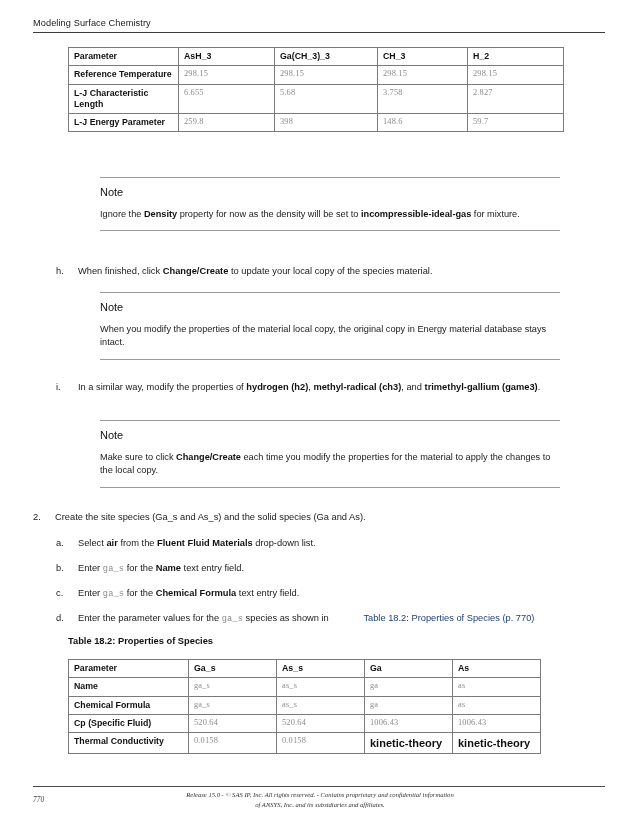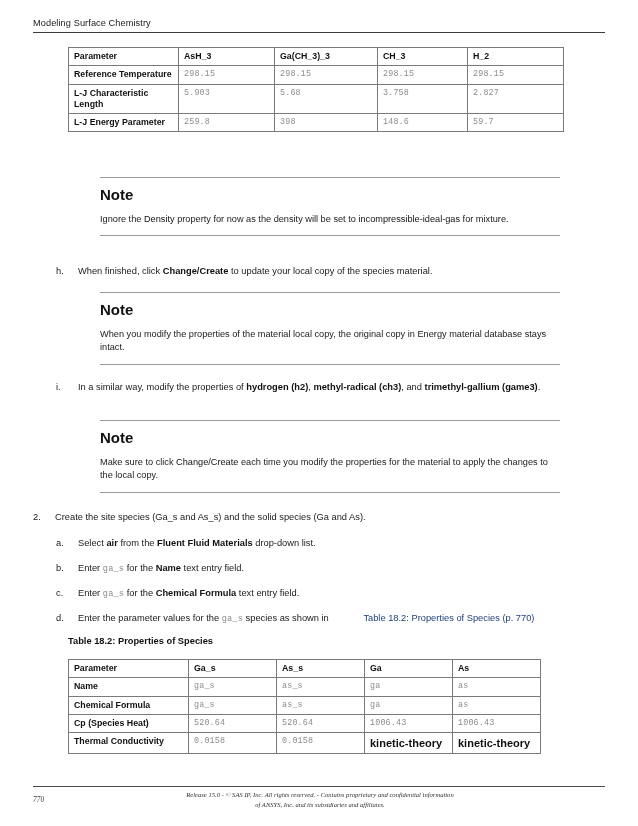--- a/index.html
+++ b/index.html
@@ -54,21 +54,21 @@
     padding: 3px 5px 3px 5px;
     line-height: 1.28;
   }
   .cell-head {
     font-weight: bold;
     color: #111111;
     font-family: "Liberation Sans", sans-serif;
     font-size: 8.8px;
   }
   .cell-mono {
-    font-family: Liberation Mono, monospace;
+    font-family: Liberation Serif, serif;
     color: #8c8c8c;
     font-size: 8.4px;
     letter-spacing: 0.02em;
   }
   .cell-bold {
     font-family: "Liberation Sans", sans-serif;
     font-weight: bold;
     color: #111111;
     font-size: 11px;
   }
@@ -104,31 +104,31 @@
   
   .note {
     position: absolute;
     width: 460px;
     left: 100px;
     border-top: 1px solid #9a9a9a;
     border-bottom: 1px solid #9a9a9a;
     padding: 8px 0 9px 0;
   }
   .note-title {
-    font-weight: bold;
-    font-size: 15px;
+    font-weight: normal;
+    font-size: 11px;
     color: #111111;
     margin-bottom: 10px;
   }
   .note-body {
     font-size: 9.2px;
     line-height: 1.45;
     color: #1a1a1a;
   }
-  .note-body b { font-weight: normal; color: #111; }
+  .note-body b { font-weight: bold; color: #111; }
 
   
   .list-item {
     position: absolute;
     font-size: 9.3px;
     line-height: 1.45;
     color: #1a1a1a;
   }
   .marker {
     position: absolute;
@@ -223,21 +223,21 @@
       </tr>
       <tr>
         <td class="cell-head">Reference Temperature</td>
         <td class="cell-mono">298.15</td>
         <td class="cell-mono">298.15</td>
         <td class="cell-mono">298.15</td>
         <td class="cell-mono">298.15</td>
       </tr>
       <tr>
         <td class="cell-head">L-J Characteristic Length</td>
-        <td class="cell-mono">5.903</td>
+        <td class="cell-mono">6.655</td>
         <td class="cell-mono">5.68</td>
         <td class="cell-mono">3.758</td>
         <td class="cell-mono">2.827</td>
       </tr>
       <tr>
         <td class="cell-head">L-J Energy Parameter</td>
         <td class="cell-mono">259.8</td>
         <td class="cell-mono">398</td>
         <td class="cell-mono">148.6</td>
         <td class="cell-mono">59.7</td>
@@ -321,21 +321,21 @@
         <td class="cell-mono">as</td>
       </tr>
       <tr>
         <td class="cell-head">Chemical Formula</td>
         <td class="cell-mono">ga_s</td>
         <td class="cell-mono">as_s</td>
         <td class="cell-mono">ga</td>
         <td class="cell-mono">as</td>
       </tr>
       <tr>
-        <td class="cell-head">Cp (Species Heat)</td>
+        <td class="cell-head">Cp (Specific Fluid)</td>
         <td class="cell-mono">520.64</td>
         <td class="cell-mono">520.64</td>
         <td class="cell-mono">1006.43</td>
         <td class="cell-mono">1006.43</td>
       </tr>
       <tr>
         <td class="cell-head">Thermal Conductivity</td>
         <td class="cell-mono">0.0158</td>
         <td class="cell-mono">0.0158</td>
         <td class="cell-bold">kinetic-theory</td>

